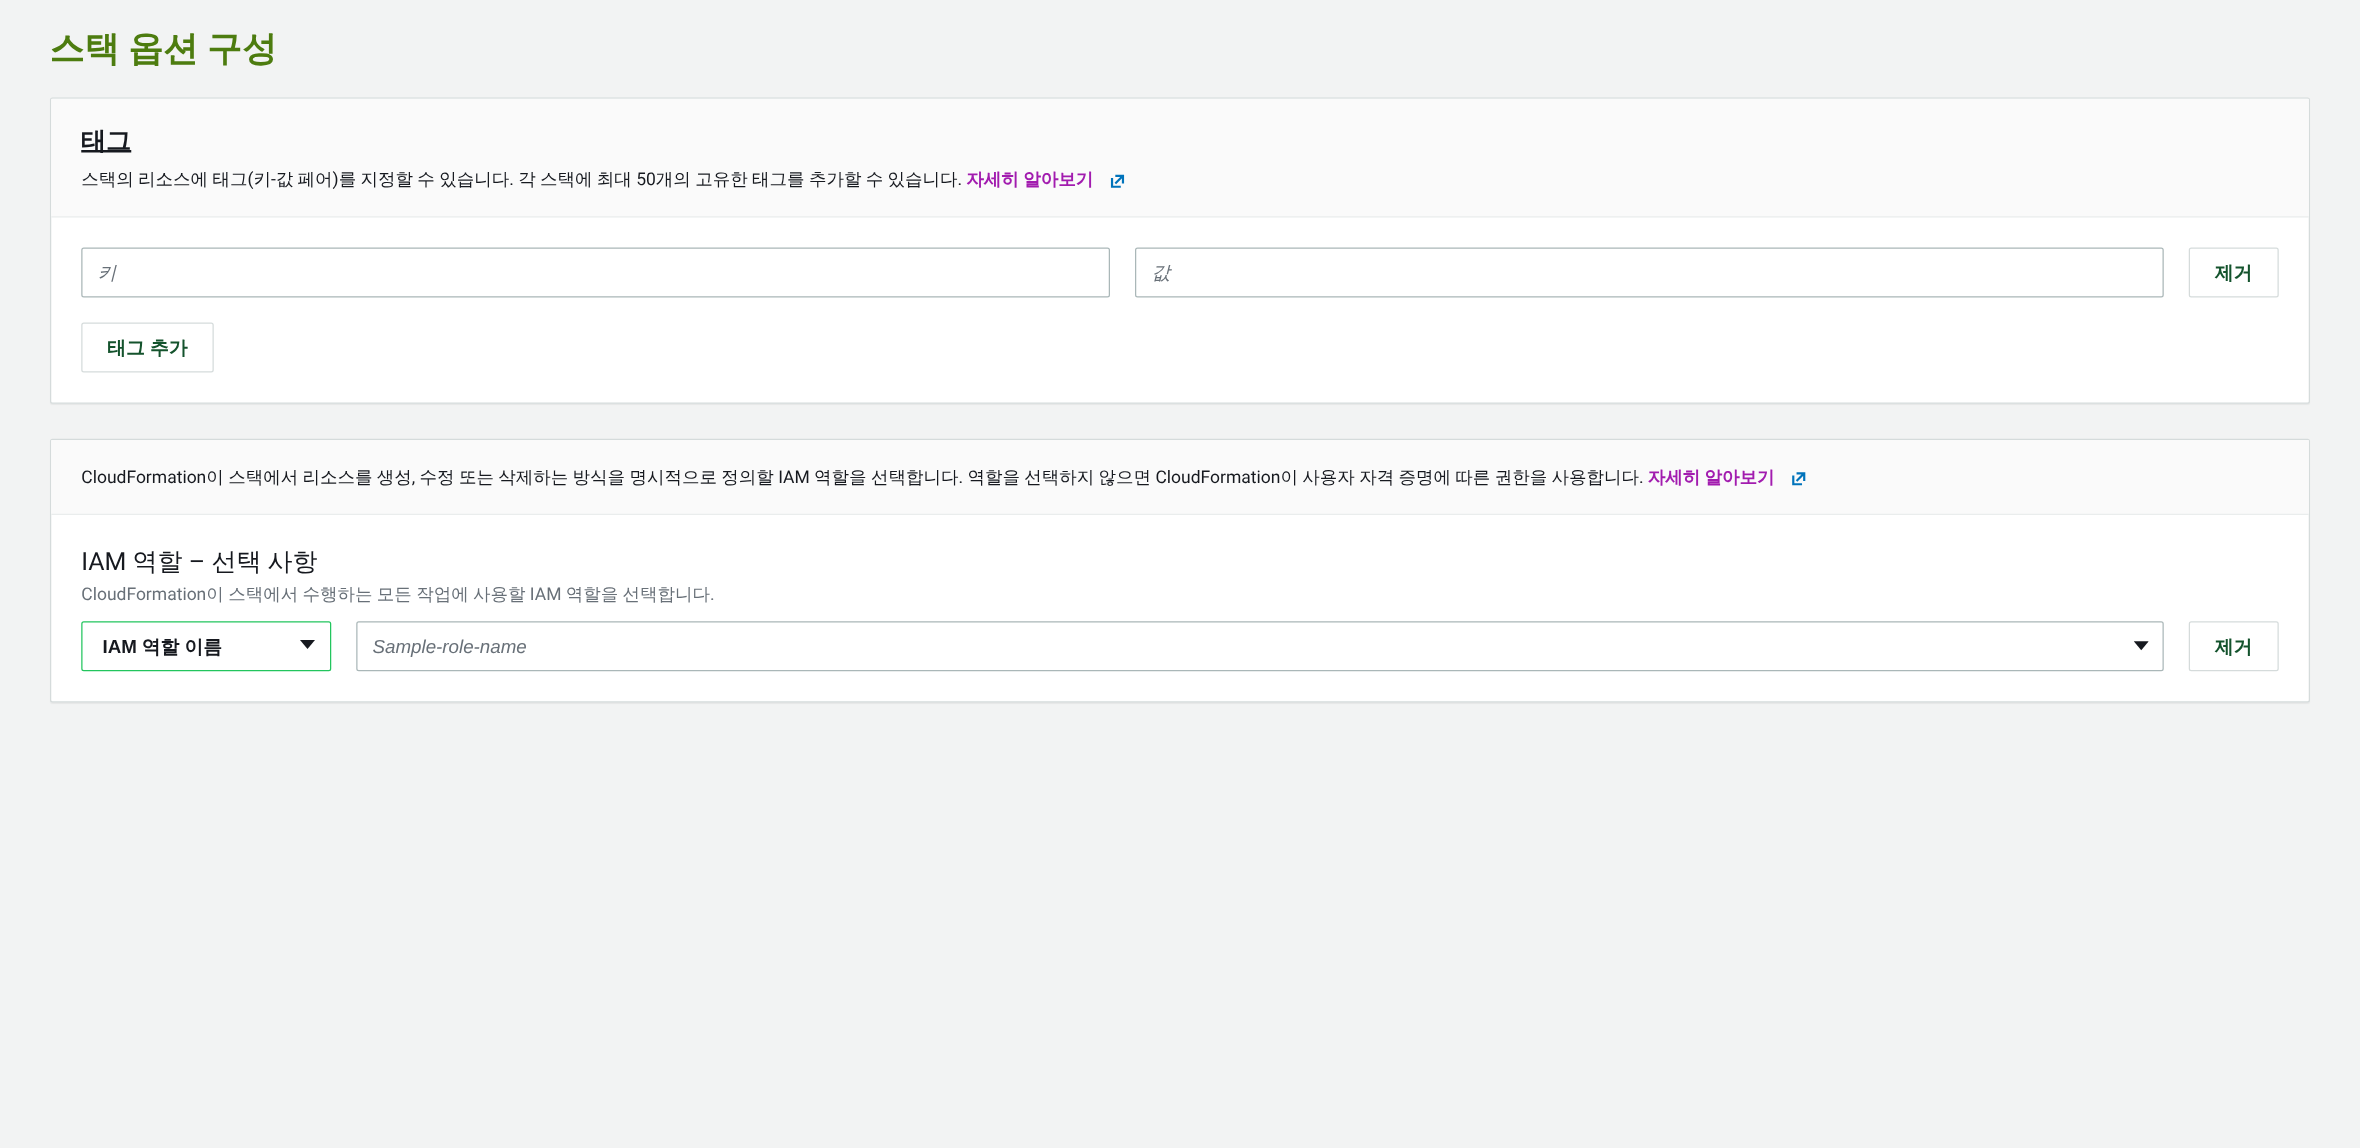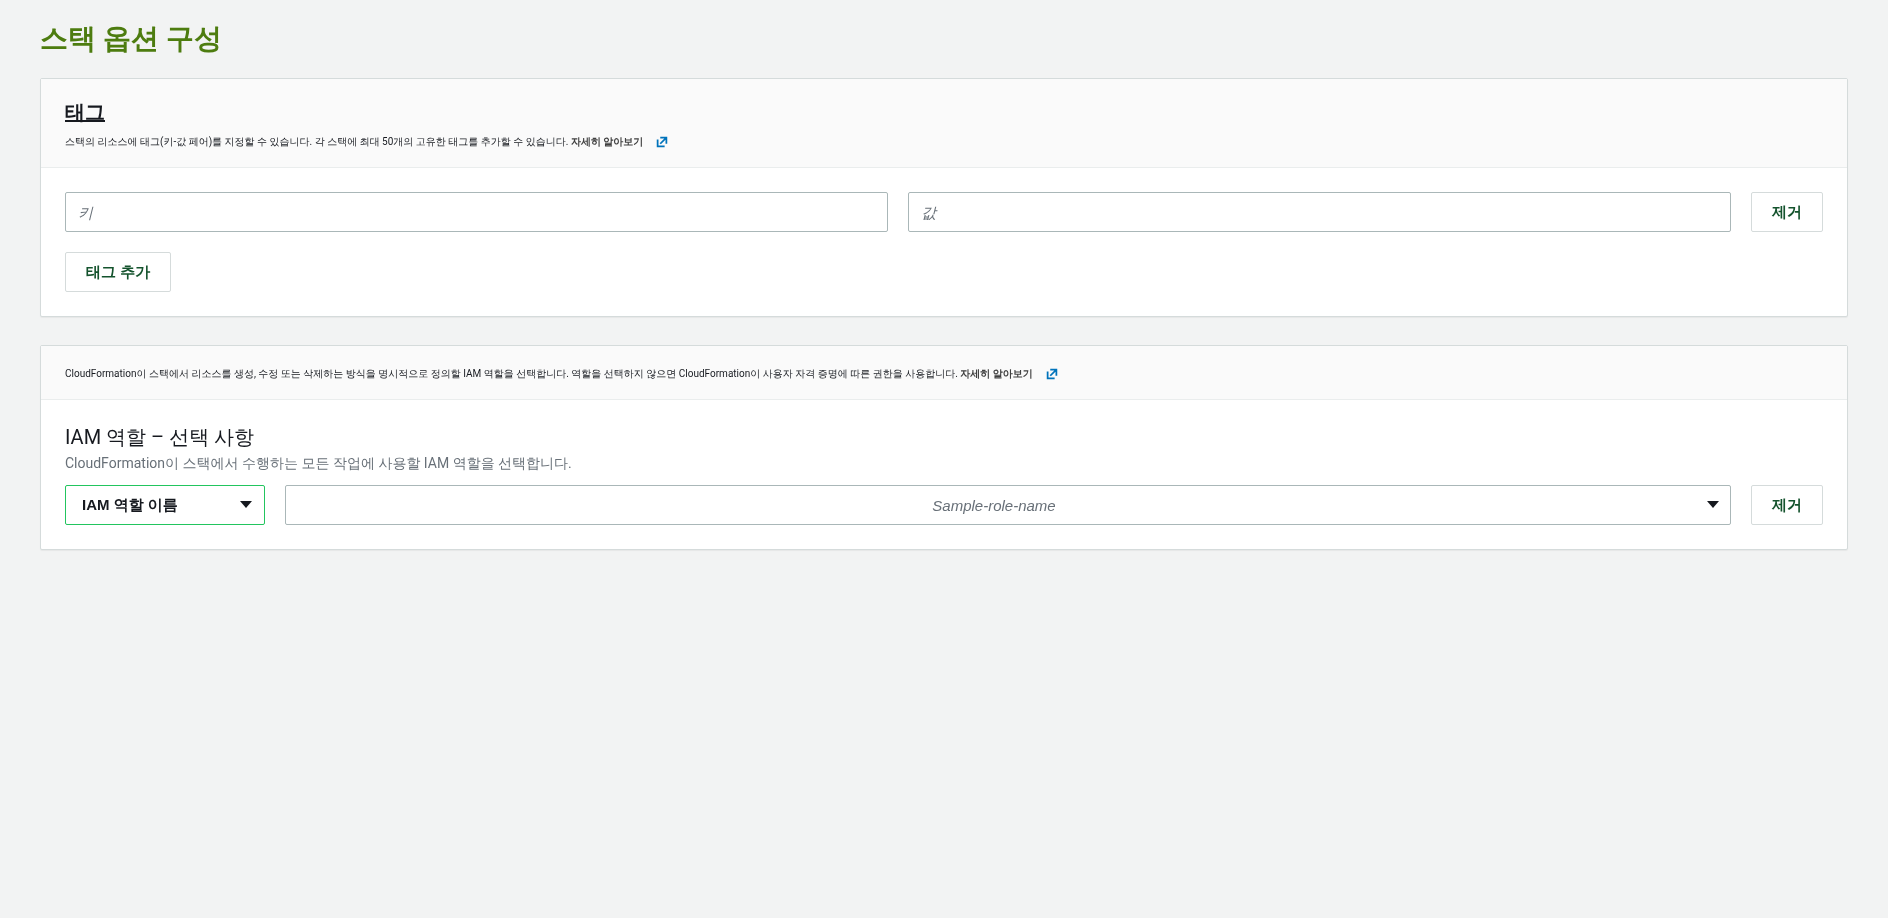--- a/index.html
+++ b/index.html
@@ -32,29 +32,29 @@
       border-bottom: 1px solid #eaeded;
     }
     .panel-title {
       font-size: 20px;
       font-weight: 700;
       margin-bottom: 8px;
       color: #16191f;
       text-decoration: underline;
     }
     .panel-description {
-      font-size: 10px;
+      font-size: 14px;
       color: #16191f;
       line-height: 1.5;
     }
     .panel-body {
       padding: 24px;
     }
     .learn-more {
-      color: #404040;
+      color: #a21caf;
       font-weight: 700;
       cursor: pointer;
       display: inline-flex;
       align-items: center;
       gap: 12px;
     }
     .learn-more svg {
       width: 14px;
       height: 14px;
       stroke: #0073bb;
@@ -146,21 +146,20 @@
       position: relative;
     }
     .role-input {
       width: 100%;
       height: 40px;
       border: 1px solid #aab7b8;
       border-radius: 2px;
       padding: 0 40px 0 12px;
       font-size: 15px;
       color: #687078;
-      text-align: center;
     }
     .role-input::placeholder {
       font-style: italic;
       color: #687078;
     }
     .role-input-wrapper .caret {
       position: absolute;
       right: 12px;
       top: 50%;
       transform: translateY(-50%);

